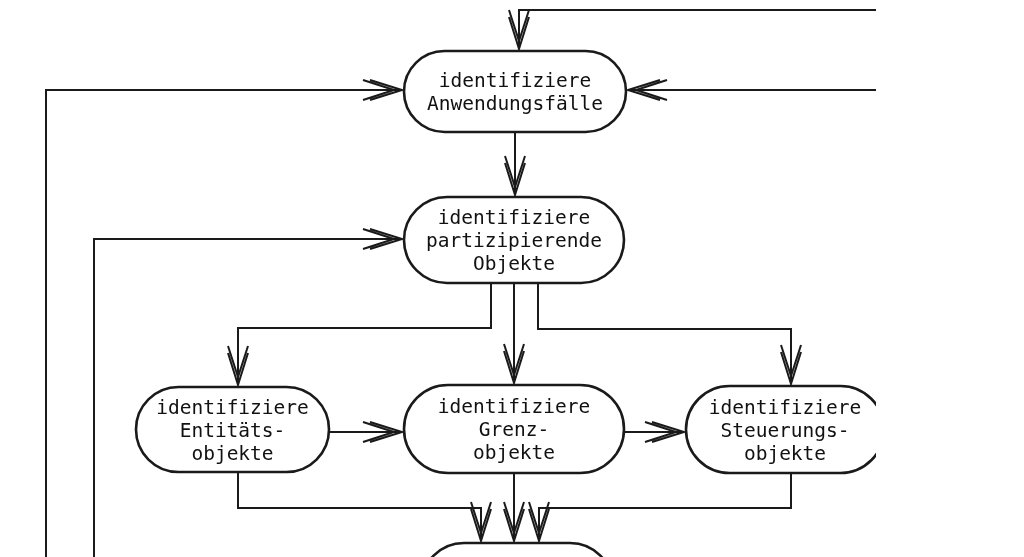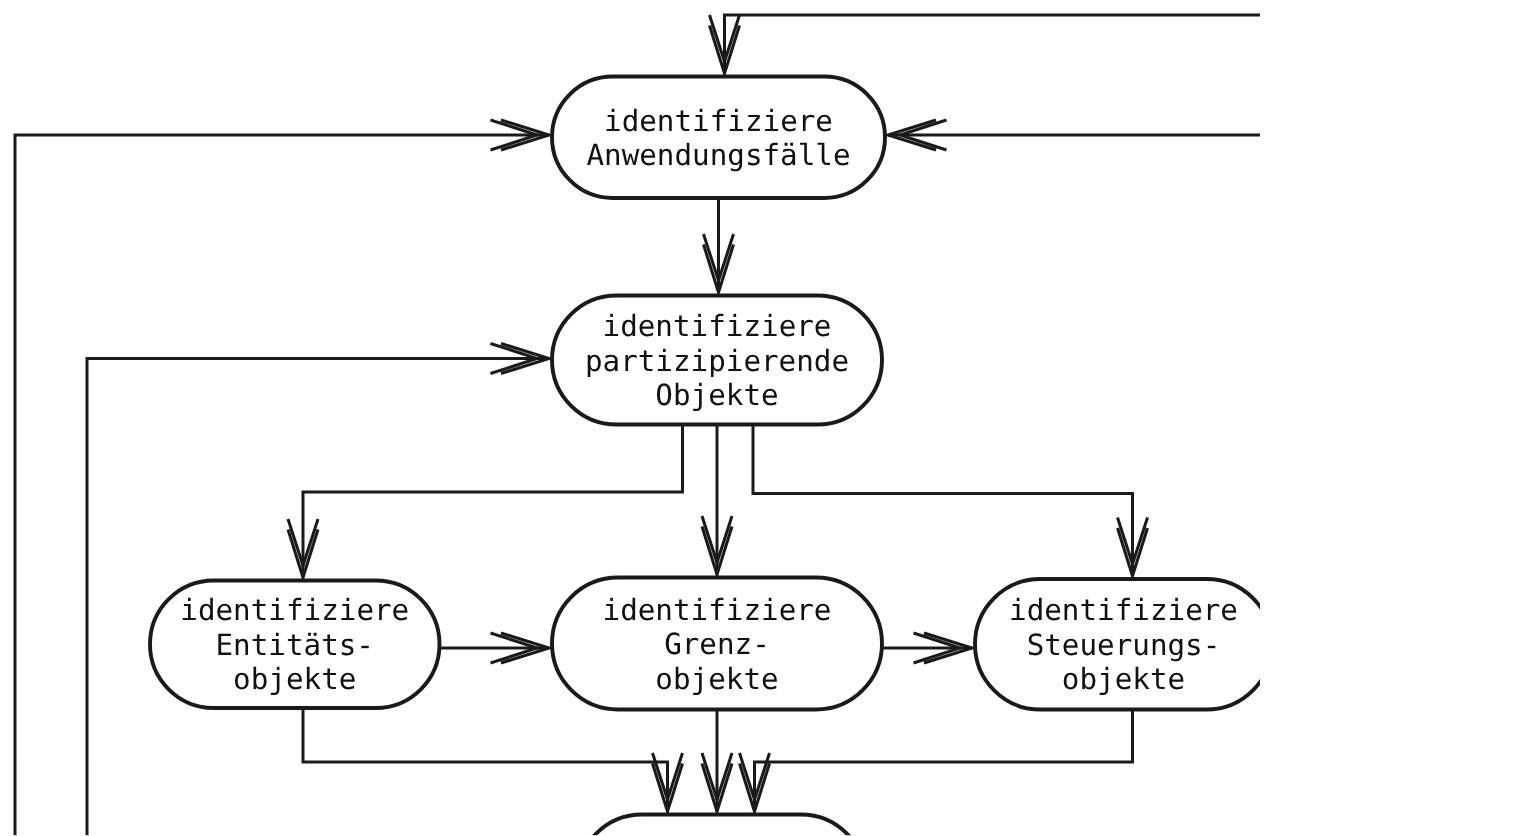--- a/index.html
+++ b/index.html
@@ -5,20 +5,21 @@
   html, body {
     margin: 0;
     padding: 0;
     background: #ffffff;
   }
   .canvas-wrap {
     width: 840px;
     height: 557px;
     overflow: hidden;
     background: #ffffff;
+    padding-left: 36px;
   }
   svg {
     display: block;
   }
   .node-shape {
     fill: #ffffff;
     stroke: #1a1a1a;
     stroke-width: 2.6;
   }
   .node-label {

